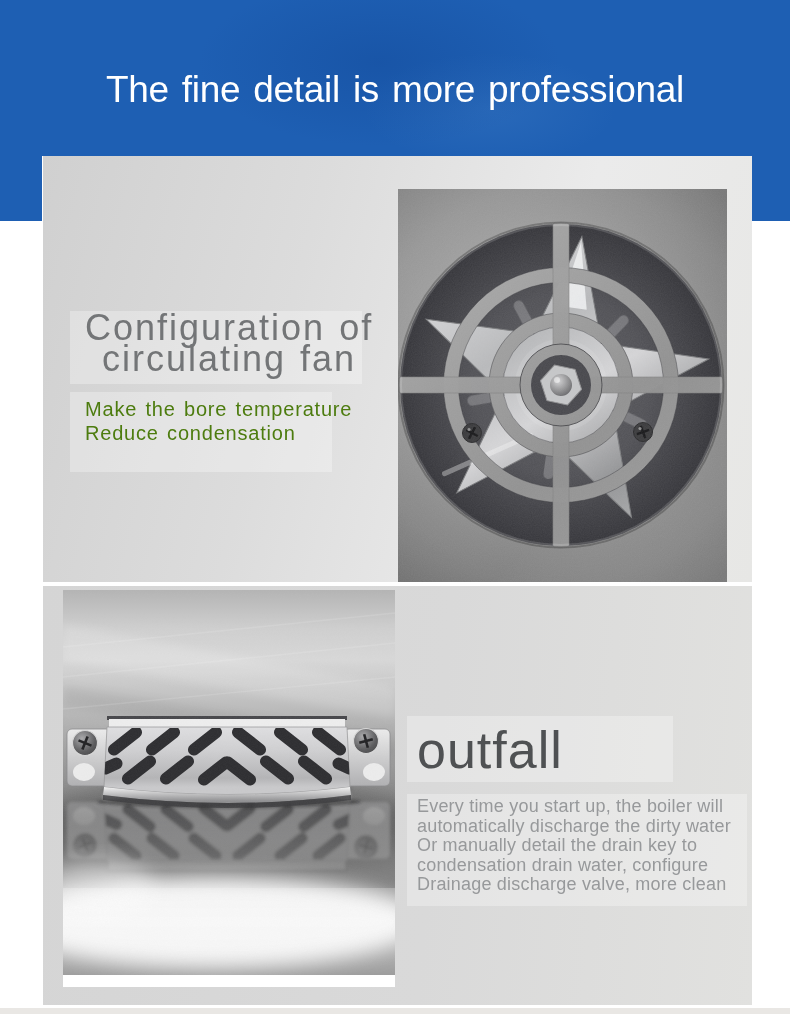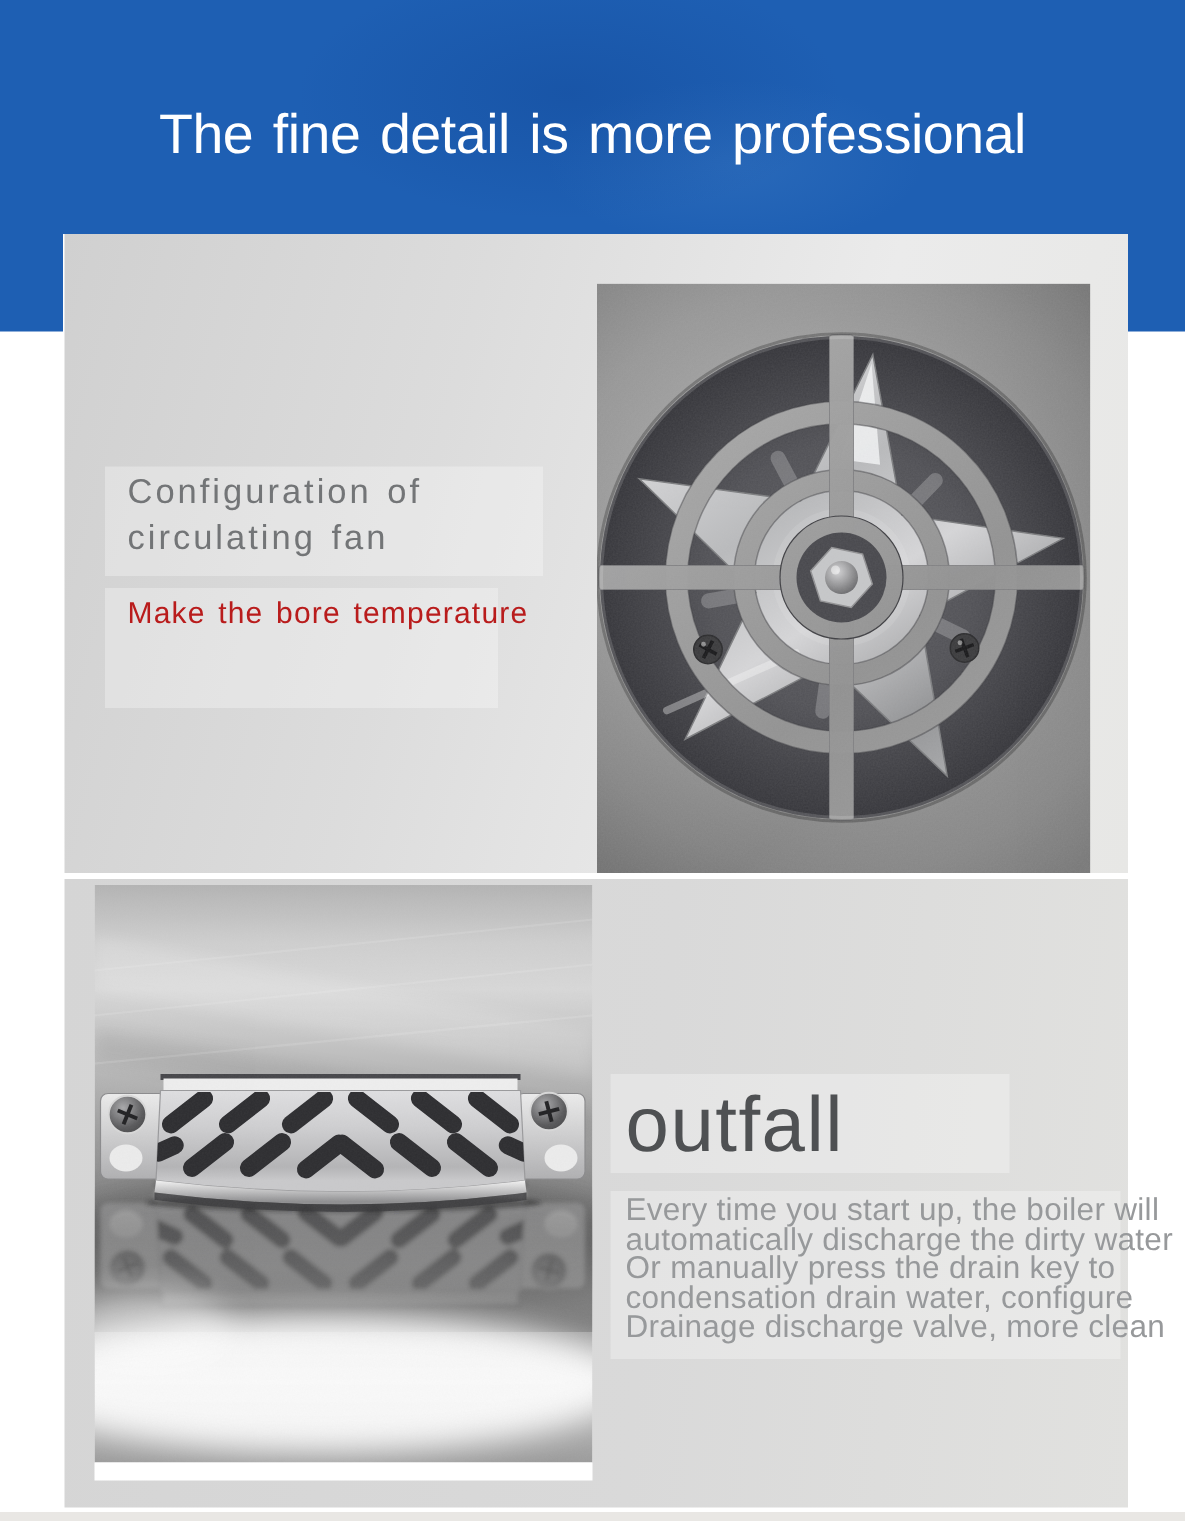--- a/index.html
+++ b/index.html
@@ -40,33 +40,33 @@
   .photo-underline{position:absolute;left:63px;top:975px;width:332px;height:12px;background:#ffffff;}
   
   .hl{position:absolute;background:rgba(255,255,255,0.30);}
   .hl-fan-title{left:70px;top:311px;width:292px;height:73px;}
   .hl-fan-body{left:70px;top:392px;width:262px;height:80px;}
   .hl-out-title{left:407px;top:716px;width:266px;height:66px;}
   .hl-out-body{left:407px;top:794px;width:340px;height:112px;}
   
   .fan-title{
     position:absolute;left:85px;top:312px;color:#737577;
-    font-size:23px;line-height:31px;letter-spacing:2px;word-spacing:2px;white-space:nowrap;
+    font-size:36px;line-height:31px;letter-spacing:2px;word-spacing:2px;white-space:nowrap;text-align:center;
   }
   .fan-body{
-    position:absolute;left:85px;top:398px;color:#b91c1c;
+    position:absolute;left:85px;top:398px;color:#4d7c0f;
     font-size:20px;line-height:23.5px;letter-spacing:0.8px;word-spacing:2px;white-space:nowrap;
   }
   .out-title{
     position:absolute;left:417px;top:727px;color:#4f5153;
     font-size:52px;line-height:46px;letter-spacing:1px;white-space:nowrap;
   }
   .out-body{
     position:absolute;left:417px;top:797px;color:#97999b;
-    font-size:21px;line-height:19.5px;letter-spacing:0.2px;white-space:nowrap;
+    font-size:18px;line-height:19.5px;letter-spacing:0.2px;white-space:nowrap;
   }
   svg{display:block;}
 </style>
 </head>
 <body>
 
 <div id="page">
 
   <div class="header">
     <div class="header-title">The fine detail is more professional</div>
@@ -76,20 +76,21 @@
 
   <div class="panel-fan"></div>
   <div class="hl hl-fan-title"></div>
   <div class="hl hl-fan-body"></div>
   <div class="fan-title">
     <div>Configuration of</div>
     <div>circulating fan</div>
   </div>
   <div class="fan-body">
     <div>Make the bore temperature</div>
+    <div>Reduce condensation</div>
   </div>
 
   <div class="photo photo-fan">
     <svg width="329" height="393" viewBox="0 0 329 393">
       <defs>
         <linearGradient id="panelG" x1="0" y1="0" x2="329" y2="393" gradientUnits="userSpaceOnUse">
           <stop offset="0" stop-color="#aeaeae"></stop>
             <stop offset="0.45" stop-color="#999999"></stop>
           <stop offset="0.7" stop-color="#8f8f8f"></stop>
             <stop offset="1" stop-color="#9c9c9c"></stop>
@@ -182,21 +183,21 @@
     </svg>
   </div>
 
   <div class="panel-outfall"></div>
   <div class="hl hl-out-title"></div>
   <div class="hl hl-out-body"></div>
   <div class="out-title">outfall</div>
   <div class="out-body">
     <div>Every time you start up, the boiler will</div>
     <div>automatically discharge the dirty water</div>
-    <div>Or manually press the drain key to</div>
+    <div>Or manually detail the drain key to</div>
     <div>condensation drain water, configure</div>
     <div>Drainage discharge valve, more clean</div>
   </div>
 
   <div class="photo photo-drain">
     <svg width="332" height="385" viewBox="0 0 332 385">
       <defs>
         <linearGradient id="dBg" x1="0" y1="0" x2="0" y2="385" gradientUnits="userSpaceOnUse">
           <stop offset="0" stop-color="#b4b4b4"></stop>
             <stop offset="0.1" stop-color="#cfcfcf"></stop>

